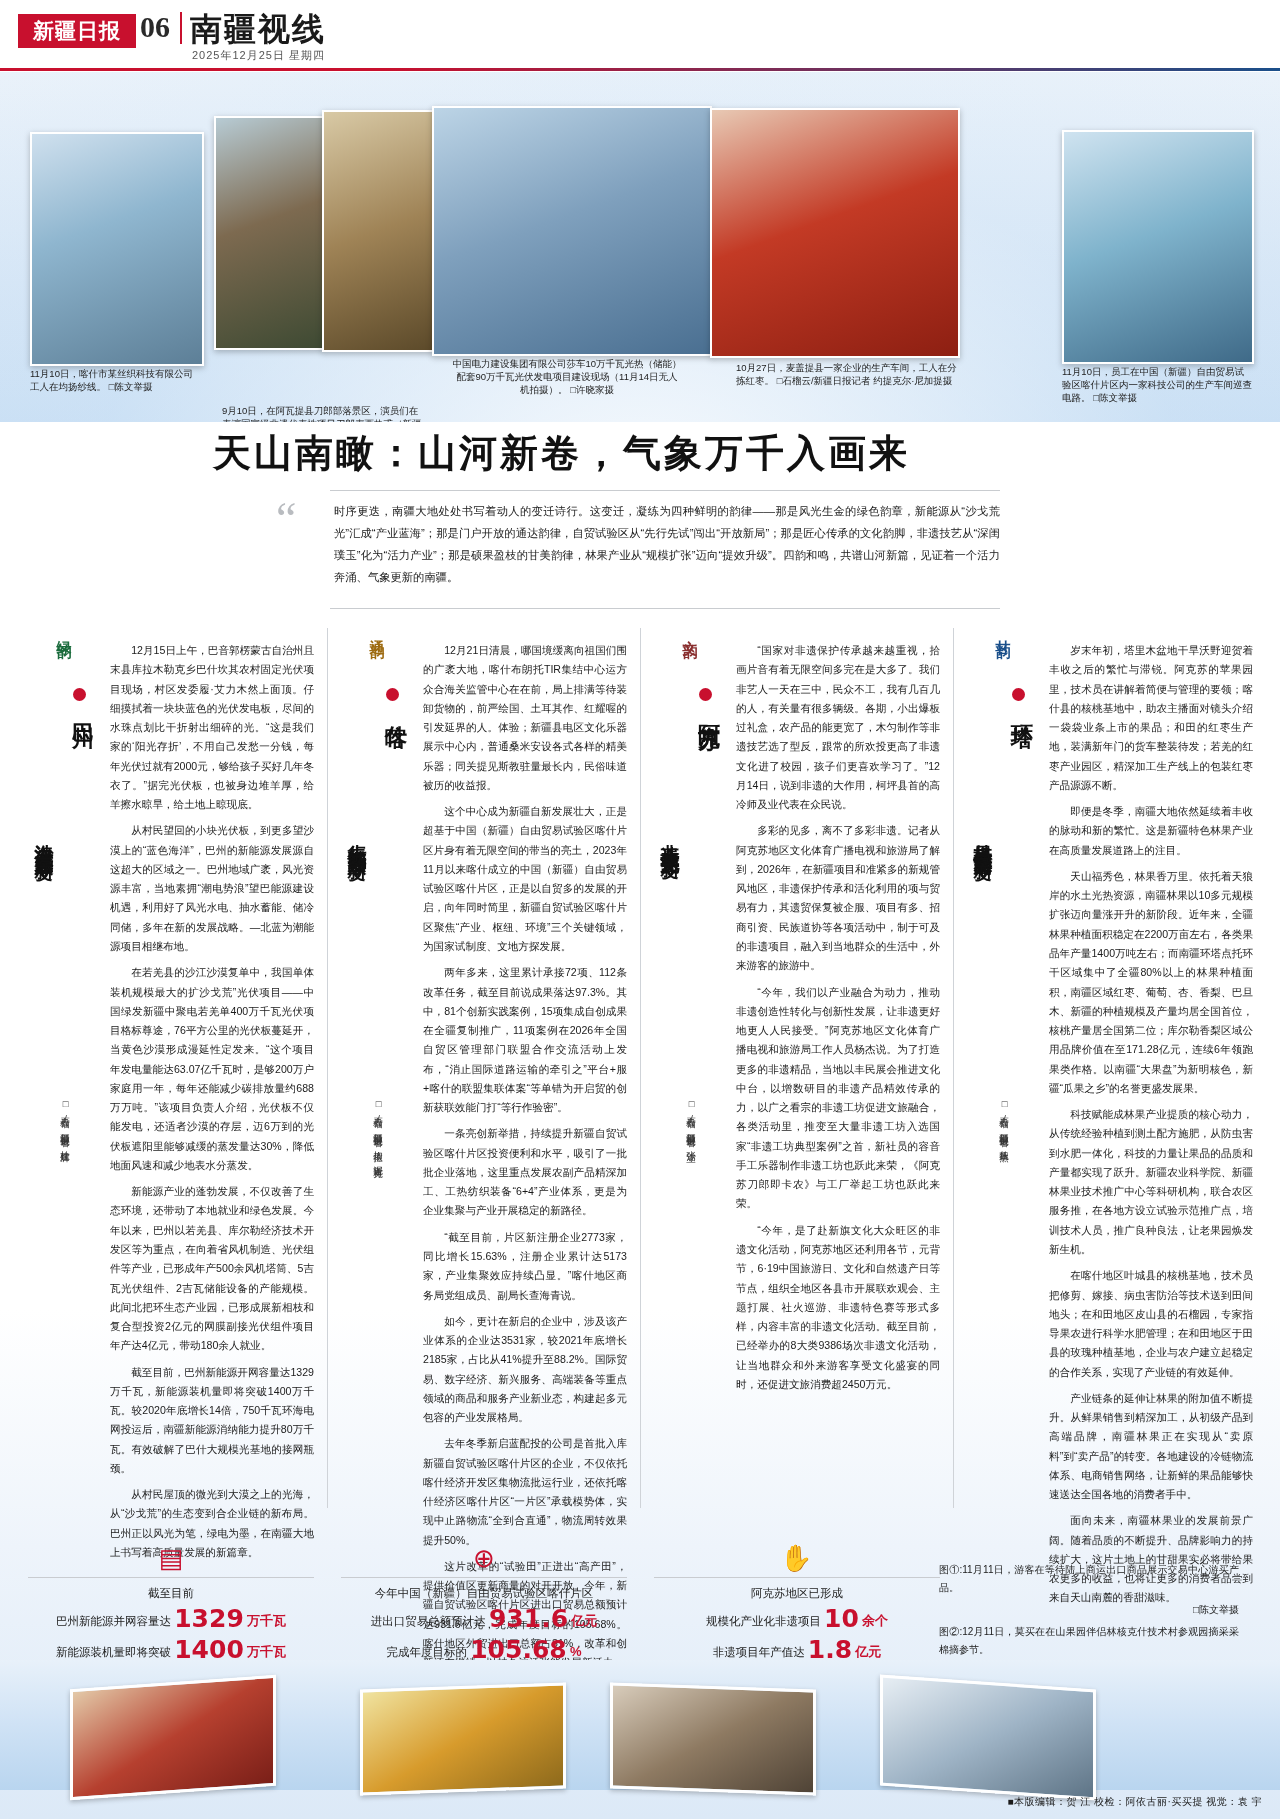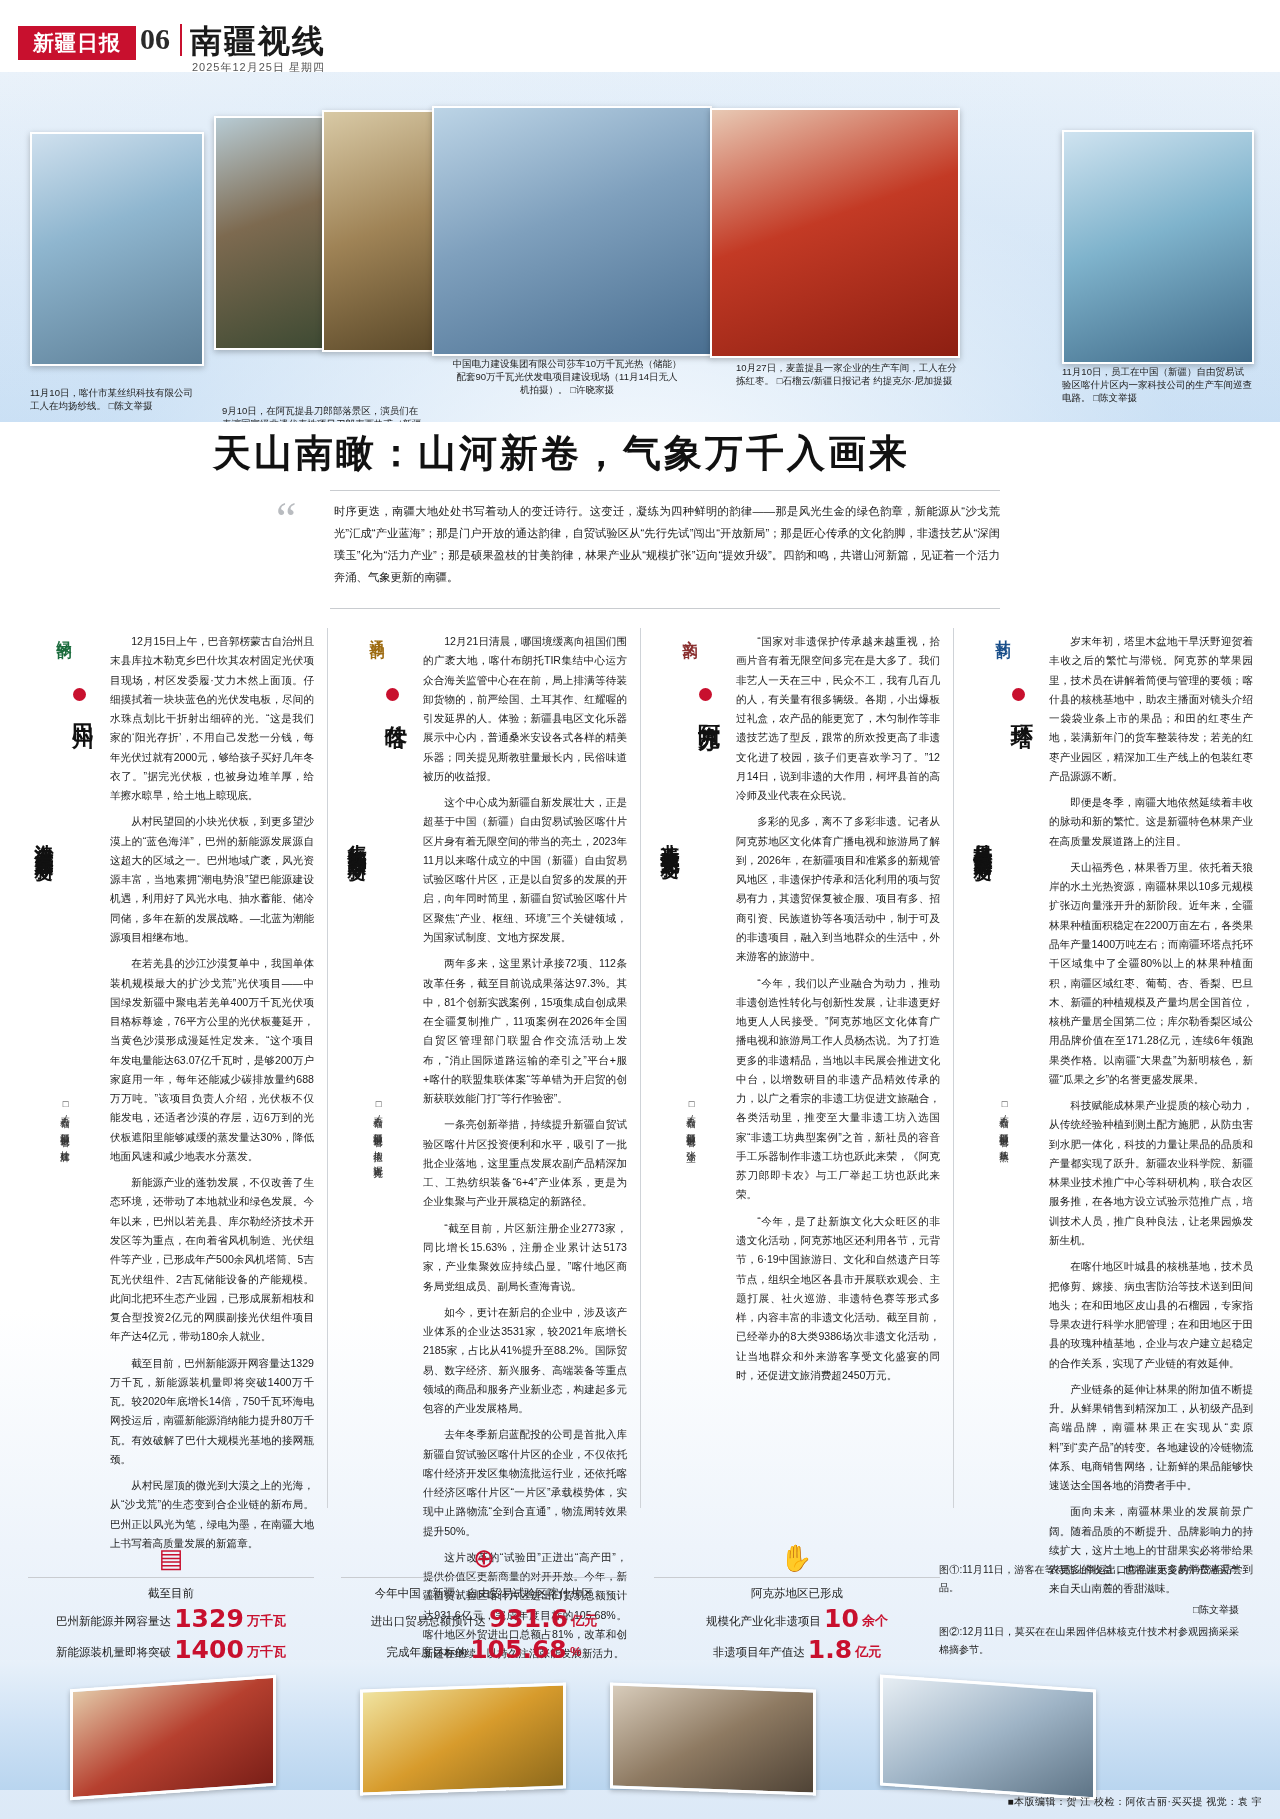--- a/index.html
+++ b/index.html
@@ -14,21 +14,21 @@
     position: relative;
     width: 1280px;
     height: 1819px;
     overflow: hidden;
     background: linear-gradient(180deg, #ffffff 0%, #ffffff 72%, #eef4fb 85%, #dce9f7 100%);
   }
 
   
   .masthead {
     position: absolute;
-    left: 0; top: 12px;
+    left: 0; top: 0;
     width: 1280px;
     height: 72px;
   }
   .mast-red {
     position: absolute;
     left: 18px; top: 14px;
     width: 118px; height: 34px;
     background: #c8102e;
     color: #fff;
     font-size: 21px;
@@ -241,21 +241,21 @@
     font-size: 9.5px;
     color: #333;
     letter-spacing: 1px;
     position: absolute;
     left: 30px; top: 470px;
     height: 200px;
   }
 
   .col-body {
     position: absolute;
-    left: 82px; top: 4px;
+    left: 82px; top: 13px;
     width: 204px;
     font-size: 10.6px;
     line-height: 1.82;
     color: #1b1b1b;
     text-align: justify;
   }
   .col-body p { margin: 0 0 7px 0; text-indent: 2em; }
 
   
   .stats {
@@ -358,21 +358,21 @@
     <div class="mast-sep"></div>
     <div class="mast-section">南疆视线</div>
     <div class="mast-date">2025年12月25日 星期四</div>
     <div class="mast-rule"></div>
   </div>
 
   <div class="banner">
     <div class="banner-curve"></div>
 
     <div class="photo p1" style="left:30px; top:60px; width:170px; height:230px;"></div>
-    <div class="ph-caption" style="left:30px; top:296px; width:172px;margin-top:19px;">
+    <div class="ph-caption" style="left:30px; top:296px; width:172px;">
       <span>11月10日，喀什市某丝织科技有限公司工人在均扬纱线。</span>
       <span class="ph-credit">□陈文举摄</span>
     </div>
 
     <div class="photo p2" style="left:214px; top:44px; width:106px; height:230px;"></div>
     <div class="photo p3" style="left:322px; top:38px; width:108px; height:238px;"></div>
     <div class="ph-caption" style="left:222px; top:286px; width:200px;margin-top:47px;">
       <span>9月10日，在阿瓦提县刀郎部落景区，演员们在表演国家级非遗代表性项目刀郎麦西热甫（新疆维吾尔刀郎麦西热甫）。</span>
       <span class="ph-credit">□包良旺摄</span>
     </div>

